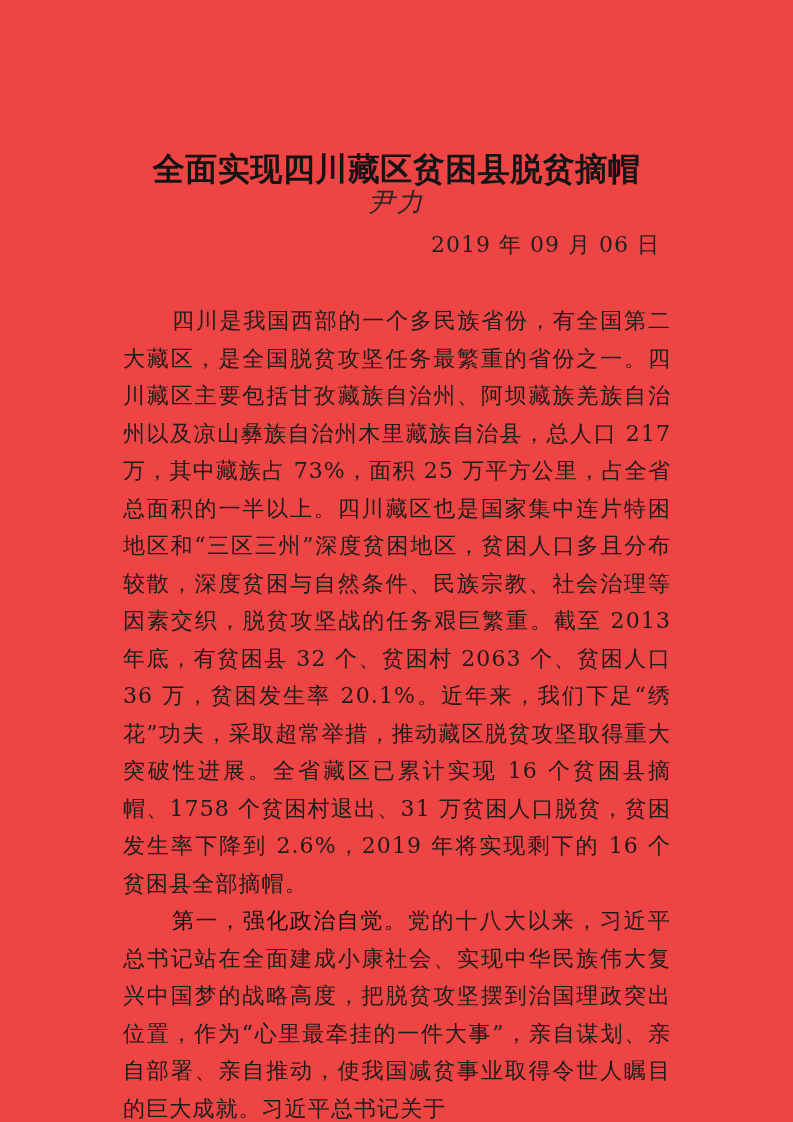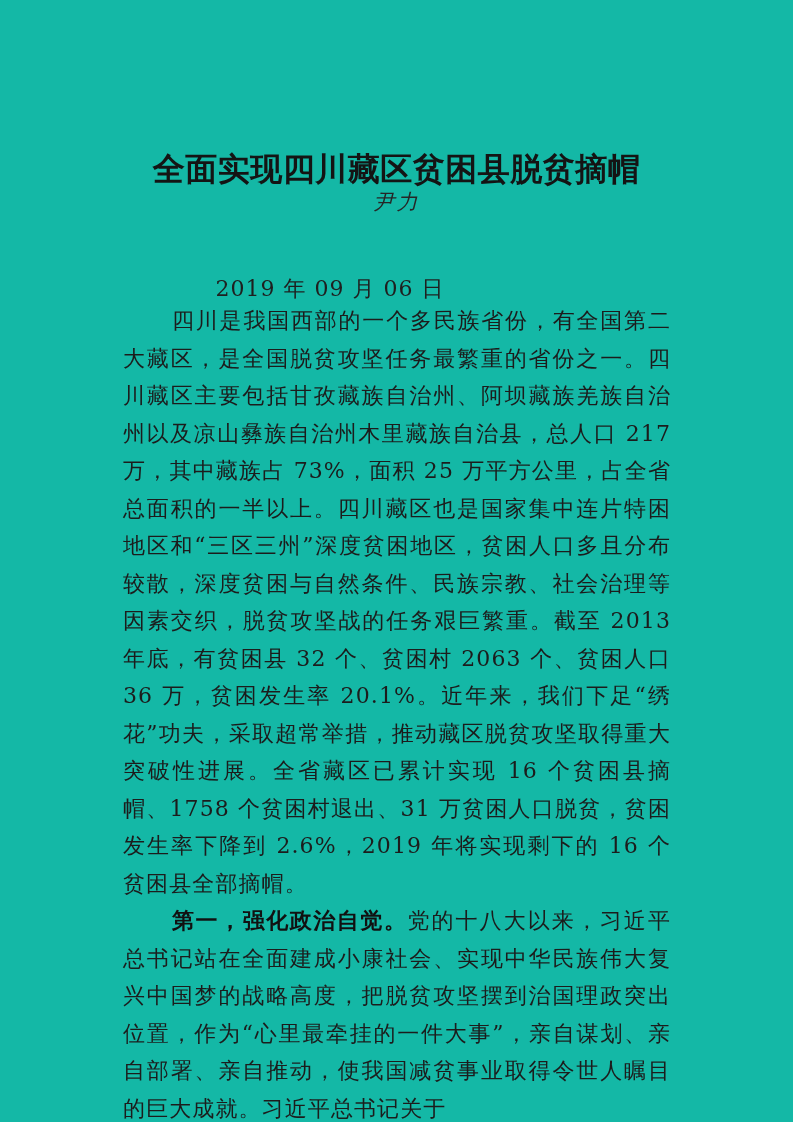--- a/index.html
+++ b/index.html
@@ -15,21 +15,21 @@
     overflow: hidden;
     position: relative;
   }
 
   .page {
     position: absolute;
     left: 0;
     top: 0;
     width: 793px;
     height: 1122px;
-    background: #14b8a6;
+    background: #ef4444;
   }
 
   
   .doc-title {
     position: absolute;
     left: 0;
     top: 128px;
     width: 793px;
     text-align: center;
     font-family: "DejaVu Sans", "Liberation Sans", sans-serif;
@@ -43,39 +43,38 @@
 
   .doc-author {
     position: absolute;
     left: 0;
     top: 188px;
     width: 793px;
     text-align: center;
     font-family: "DejaVu Serif", "Liberation Serif", serif;
     font-style: italic;
     font-weight: 400;
-    font-size: 21px;
+    font-size: 26px;
     line-height: 28px;
     letter-spacing: 2px;
     color: #262626;
   }
 
   .doc-date {
     position: absolute;
     left: 0;
     top: 230px;
     width: 660px;
-    text-align: center;
+    text-align: right;
     font-family: "DejaVu Serif", "Liberation Serif", serif;
     font-weight: 400;
     font-size: 22px;
     line-height: 30px;
     letter-spacing: 1px;
     color: #1f1f1f;
-    margin-top: 44px;
   }
 
   
   .doc-body {
     position: absolute;
     left: 123px;
     top: 302px;
     width: 548px;
   }
 
@@ -91,21 +90,21 @@
     color: #1c1c1c;
     word-break: break-all;
   }
 
   .para + .para {
     margin-top: 0;
   }
 
   .lead-in {
     font-family: "DejaVu Sans", "Liberation Sans", sans-serif;
-    font-weight: 700;
+    font-weight: 400;
     letter-spacing: 0.6px;
     color: #111111;
   }
 </style>
 </head>
 <body>
 
 <div class="page">
 
   <h1 class="doc-title">全面实现四川藏区贫困县脱贫摘帽</h1>

